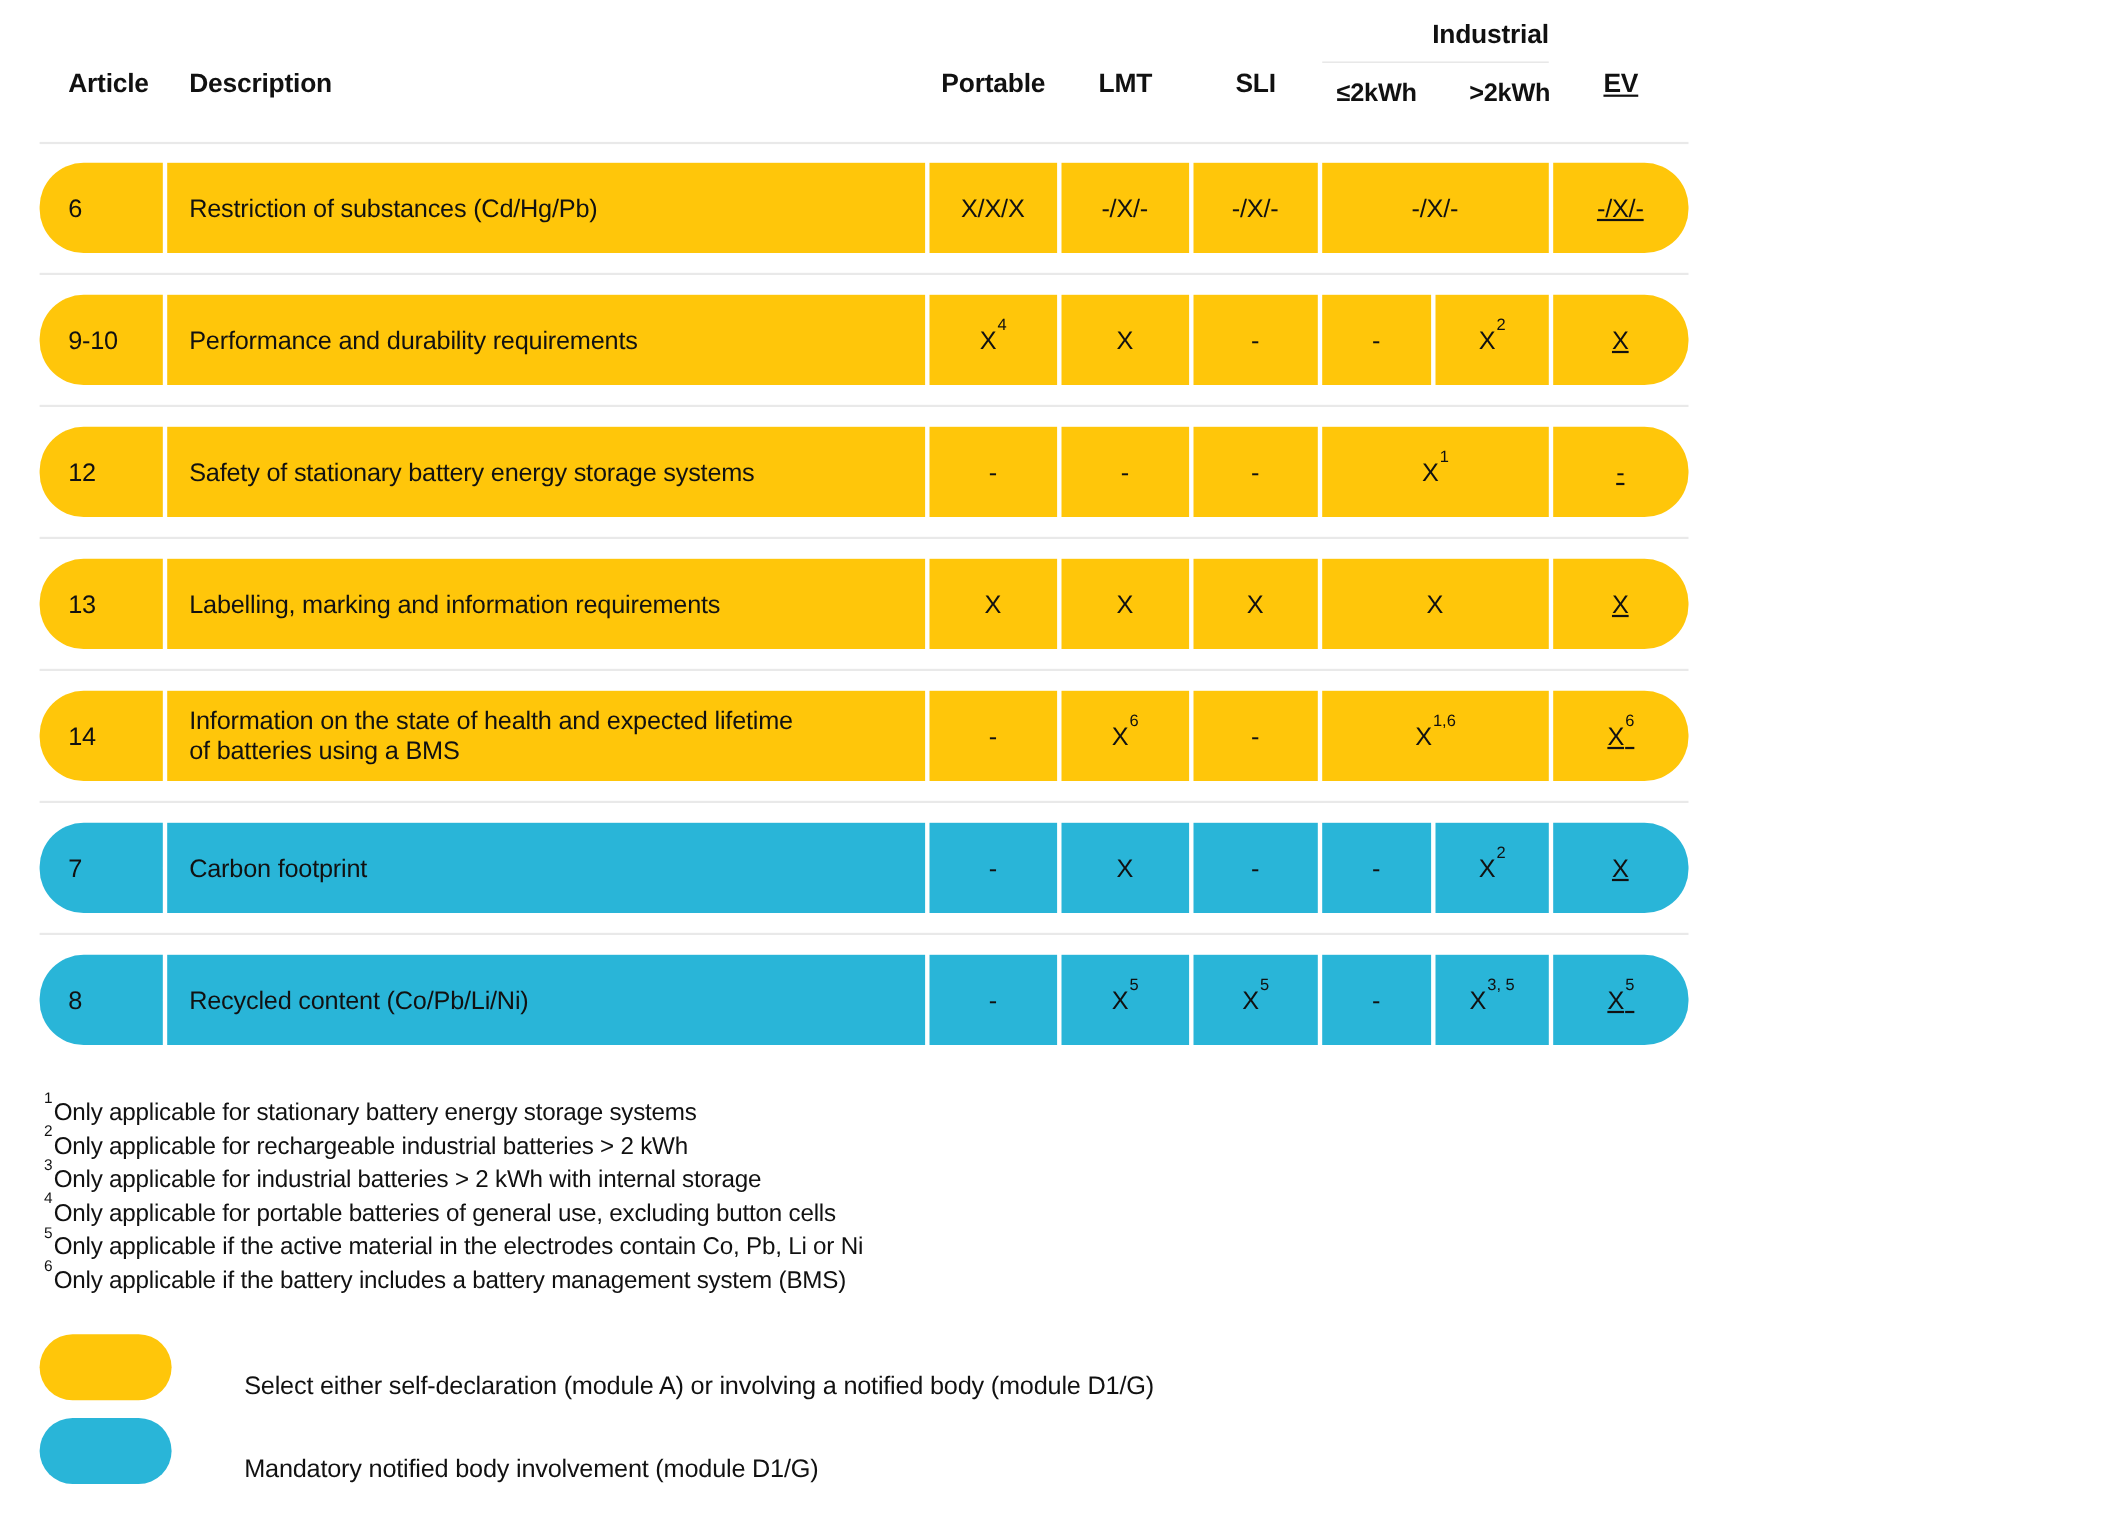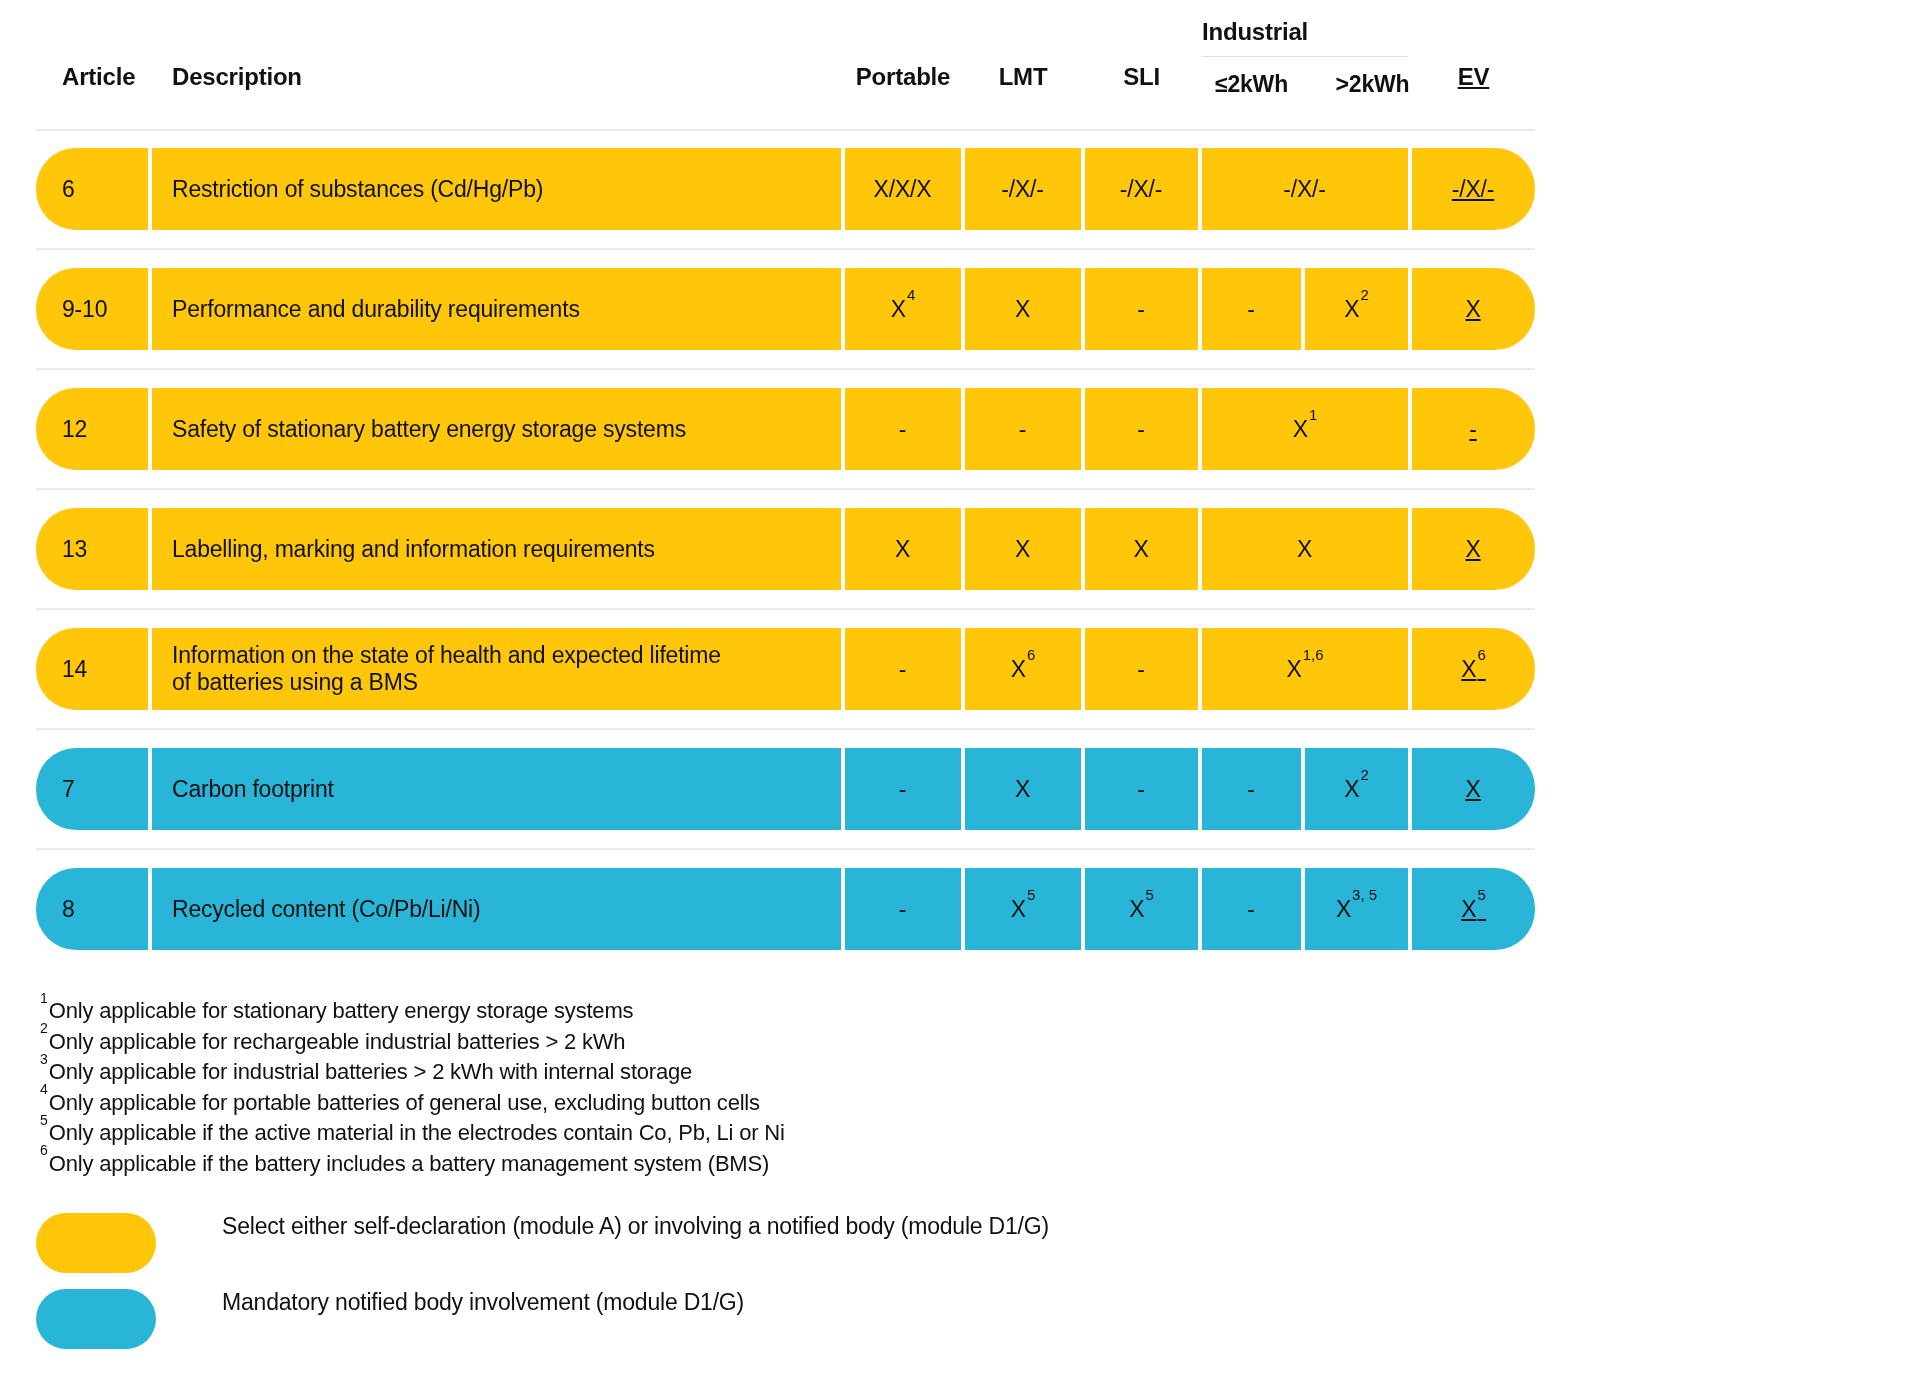--- a/index.html
+++ b/index.html
@@ -30,21 +30,21 @@
   .c-ind1{width:99px;flex:none;}
   .c-ind2{width:103px;flex:none;}
   .c-ev{width:123px;flex:none;text-decoration:underline;}
 
   
   .hdr{display:flex;gap:4px;height:90px;font-weight:bold;font-size:24px;}
   .hc{display:flex;align-items:center;justify-content:center;padding-top:24px;}
   .hc.left{justify-content:flex-start;padding-left:20px;}
   .hc.article-h{justify-content:flex-start;padding-left:26px;}
   .ind-group{display:flex;flex-direction:column;}
-  .ind-label{height:24px;line-height:24px;text-align:left;}
+  .ind-label{height:24px;line-height:24px;text-align:right;}
   .ind-line{height:1px;background:#DFDFDF;margin-top:12px;}
   .ind-subs{display:flex;gap:20px;margin-top:15px;height:24px;font-size:23px;}
   .ind-subs > div{display:flex;align-items:center;justify-content:center;}
 
   
   .divider{height:2px;background:var(--divider);width:1499px;margin:18px 0;}
   .divider.first{margin-top:19px;margin-bottom:17px;}
 
   
   .row{display:flex;gap:4px;height:82px;font-size:23px;}
@@ -56,21 +56,21 @@
   .cell.desc{justify-content:flex-start;padding-left:20px;}
   .cell.desc span{white-space:pre-line;line-height:27px;}
   sup{font-size:15px;line-height:1;position:relative;top:-8px;margin-left:1px;letter-spacing:0;}
 
   
   .footnotes{margin-top:46px;padding-left:4px;font-size:22px;line-height:30.5px;}
   .footnotes sup{font-size:14px;top:-7px;margin:0 1px 0 0;}
 
   
   .legend{margin-top:34px;}
-  .legend-item{display:flex;align-items:flex-start;margin-bottom:16px;}
+  .legend-item{display:flex;align-items:flex-end;margin-bottom:16px;}
   .legend-swatch{width:120px;height:60px;border-radius:30px;flex:none;}
   .legend-swatch.yellow{background:var(--yellow);}
   .legend-swatch.blue{background:var(--blue);}
   .legend-text{margin-left:66px;font-size:23px;}
 </style>
 </head>
 <body>
 
 <div class="page">
   <div class="table">

